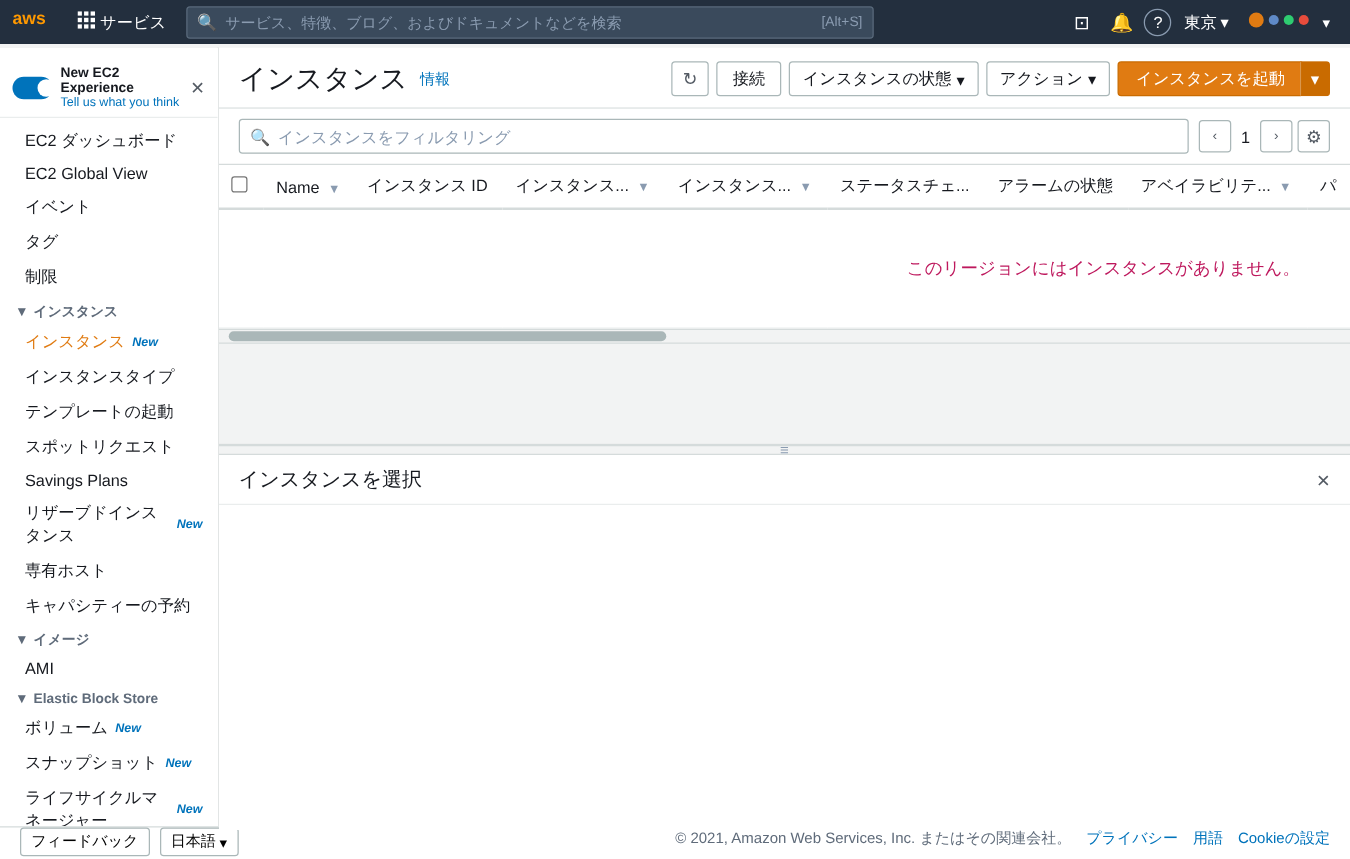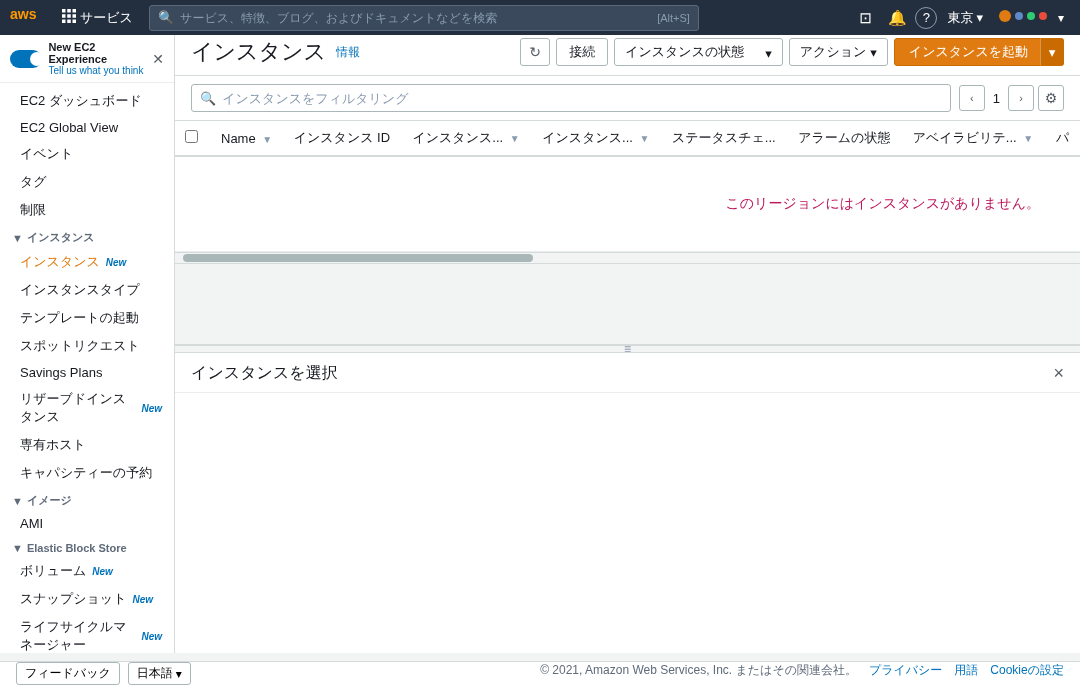--- a/index.html
+++ b/index.html
@@ -95,21 +95,21 @@
       cursor: pointer;
       display: flex;
       align-items: center;
       gap: 4px;
       padding: 4px 6px;
     }
 
     
     .layout {
       display: flex;
-      margin-top: 27px;
+      margin-top: 38px;
       height: calc(687px - 35px - 26px);
     }
 
     
     .sidebar {
       width: 175px;
       background: #fff;
       border-right: 1px solid #d5dbdb;
       overflow-y: auto;
       flex-shrink: 0;
@@ -206,21 +206,21 @@
       background: #fff;
       border: 1px solid #aab7b8;
       border-radius: 3px;
       padding: 4px 10px;
       cursor: pointer;
       font-size: 13px;
       color: #16191f;
       height: 28px;
       display: flex;
       align-items: flex-end;
-      gap: 21px;
+      gap: 4px;
     }
     .btn-actions {
       background: #fff;
       border: 1px solid #aab7b8;
       border-radius: 3px;
       padding: 4px 10px;
       cursor: pointer;
       font-size: 13px;
       color: #16191f;
       height: 28px;

